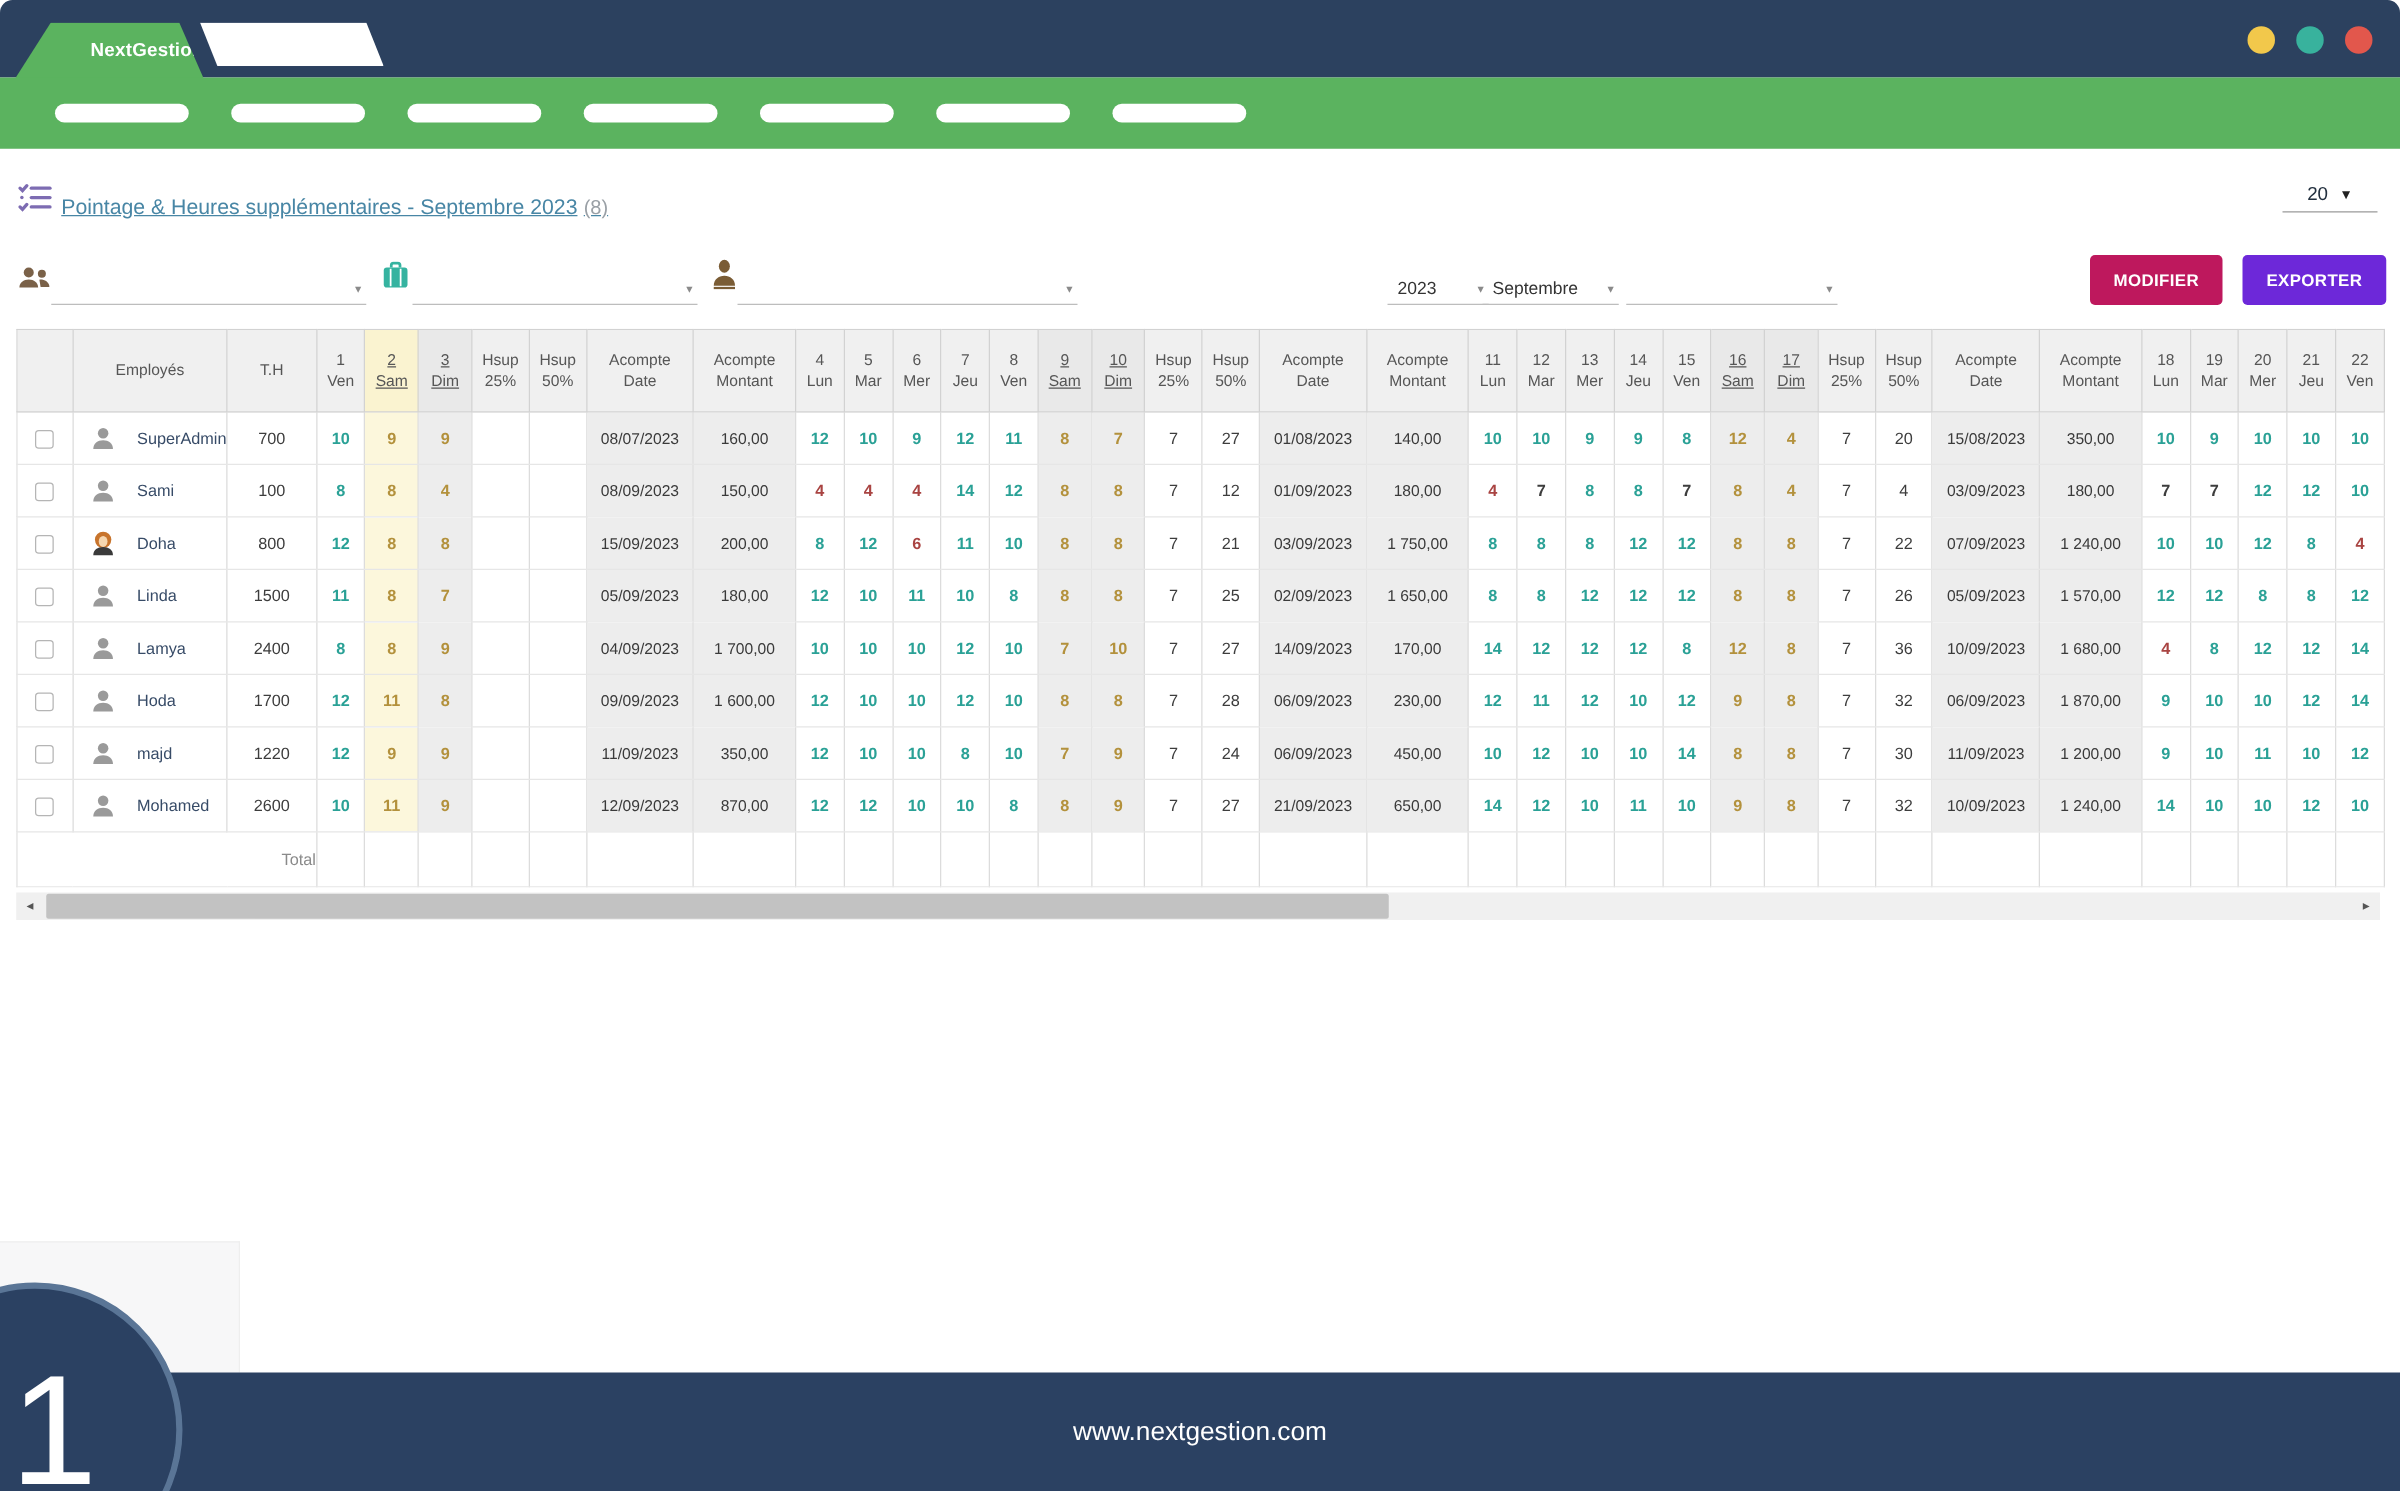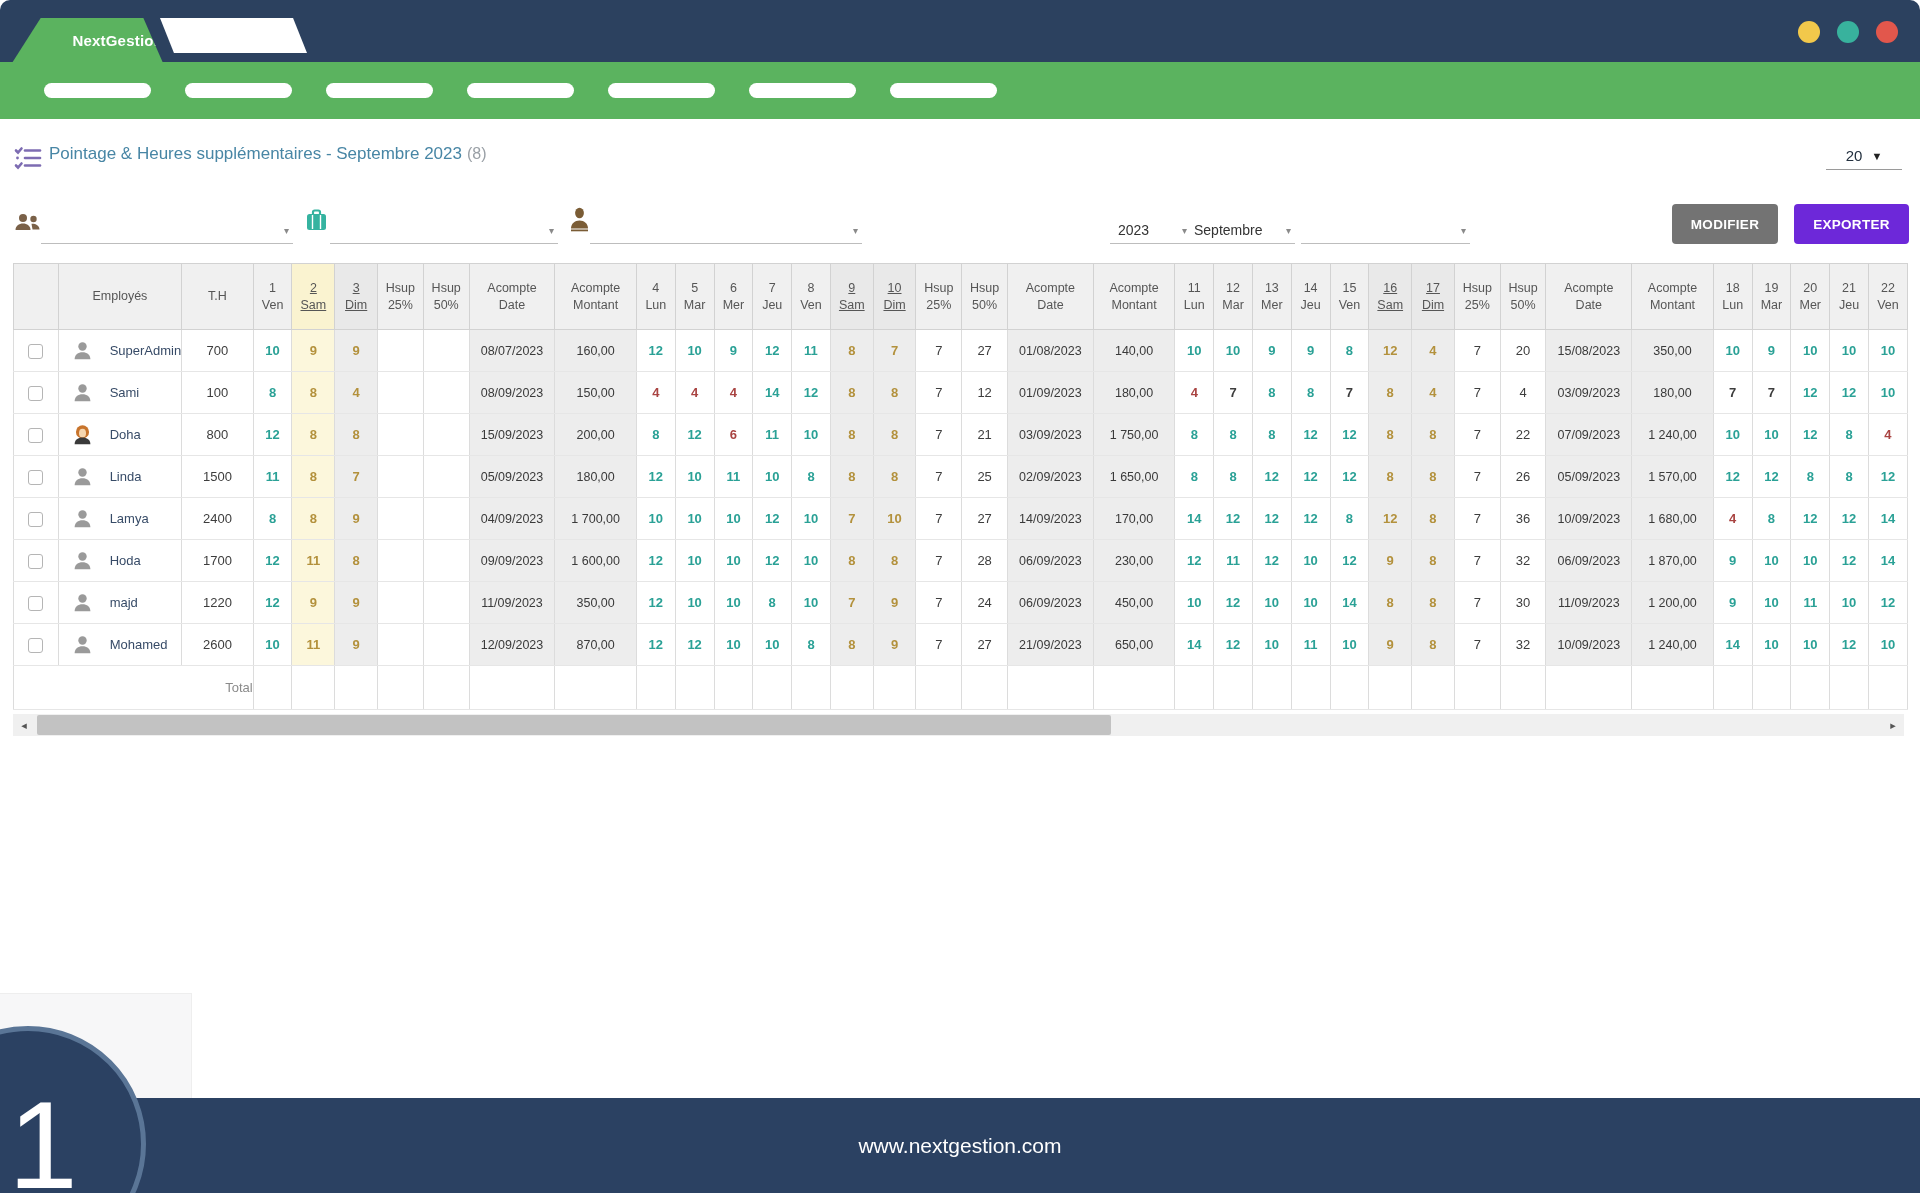--- a/index.html
+++ b/index.html
@@ -20,35 +20,35 @@
   .tab span { color:#fff; font-size:15px; font-weight:bold; letter-spacing:.2px; }
   .stripe { position:absolute; left:160px; top:18px; width:147px; height:35px;
     background:#fff; clip-path:polygon(0 0, 90.5% 0, 100% 100%, 9.5% 100%); }
   
   .navbar { position:absolute; left:0; top:62px; width:1920px; height:57px;
     background:#5bb35f; display:flex; align-items:center; padding-left:44px; gap:34px; }
   .pill { width:107px; height:15px; background:#fff; border-radius:8px; }
   
   .title-row { position:absolute; left:0; top:140px; width:1920px; height:36px; }
   .title-icon { position:absolute; left:14px; top:6px; }
-  .page-title { position:absolute; left:49px; top:4px; font-size:17px; color:#4886a5; }
+  .page-title { position:absolute; left:49px; top:16px; font-size:17px; color:#4886a5;text-decoration:underline; }
   .page-count { color:#9aa0a6; font-size:16px; margin-left:5px; }
   .pagesize { position:absolute; right:18px; top:2px; width:76px; height:28px;
     border-bottom:1px solid #9a9a9a; display:flex; align-items:center; justify-content:center;
     gap:9px; color:#23303f; font-size:15px; cursor:pointer; }
   .pagesize .chev { font-size:11px; color:#222; }
   
   .f-icon { position:absolute; }
   .uline { position:absolute; top:218px; height:26px; border-bottom:1px solid #bdbdbd; }
   .uline .caret { position:absolute; right:4px; top:7px; font-size:10px; color:#8a8a8a; }
   .uline .val { position:absolute; left:8px; top:4px; font-size:14px; color:#333; }
   .btn { position:absolute; top:204px; height:40px; border:none; border-radius:4px;
     color:#fff; font-size:13.5px; font-weight:bold; font-family:"Liberation Sans",sans-serif;
     letter-spacing:.3px; cursor:pointer; }
-  .btn-modify { left:1672px; width:106px; background:#737373; }
+  .btn-modify { left:1672px; width:106px; background:#be185d; }
   .btn-export { left:1794px; width:115px; background:#6d28d9; }
   
   .tablewrap { position:absolute; left:13px; top:263px; width:1895px; overflow:hidden; }
   table { border-collapse:collapse; table-layout:fixed; }
   col.c-check{width:45px} col.c-emp{width:112px} col.c-th{width:72px}
   col.c-day{width:39px} col.c-we{width:43px} col.c-hsup{width:46px}
   col.c-date{width:86px} col.c-amt{width:82px}
   th { height:66px; background:#f0f0f0; font-weight:normal; font-size:12.5px;
     color:#565656; text-align:center; border:1px solid #d2d2d2; line-height:17px; }
   th.we-hd { background:#e9e9e9; }

